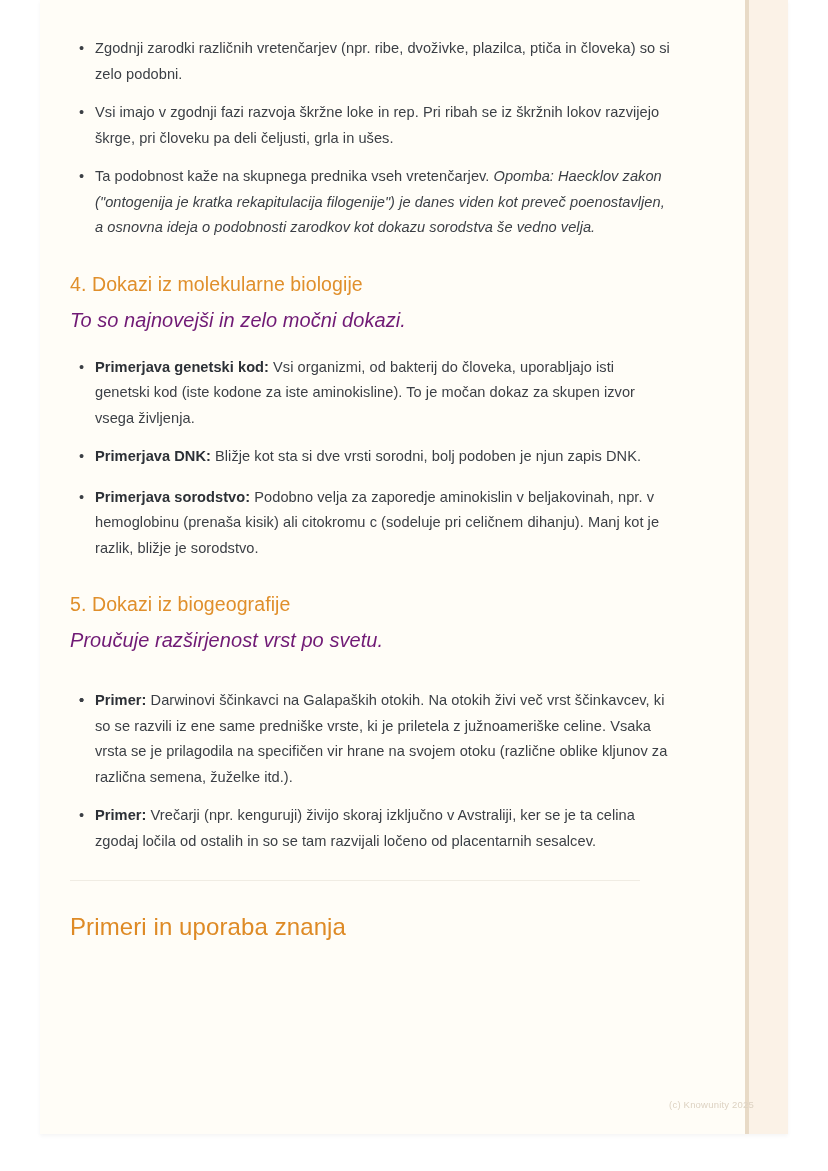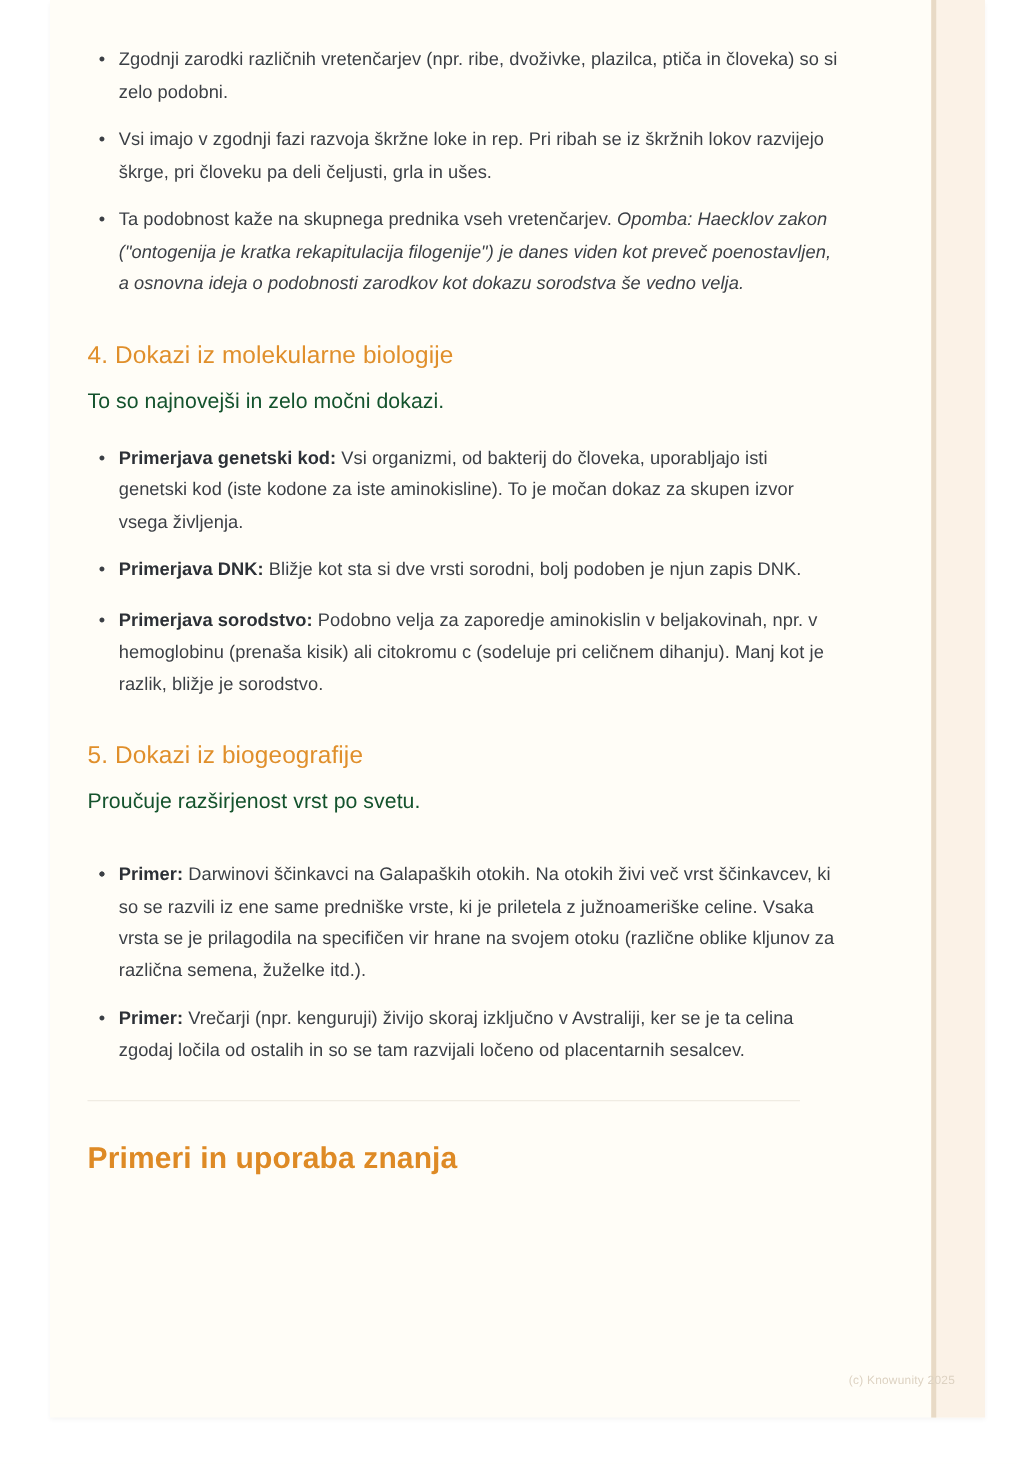--- a/index.html
+++ b/index.html
@@ -50,25 +50,26 @@
     left: 30px;
     top: 0px;
     width: 600px;
     height: 100%;
     padding-top: 36px;
     box-sizing: border-box;
   }
 
   
   .para {
-    font-size: 17px;
+    font-size: 20px;
     line-height: 25px;
-    color: #14532d;
+    color: #701a75;
     margin: 0 0 6px 0;
     letter-spacing: 0.05px;
+    font-style: italic;
   }
 
   ul.bullets {
     list-style: none;
     margin: 0;
     padding: 0;
   }
   ul.bullets > li {
     position: relative;
     padding-left: 25px;
@@ -119,41 +120,41 @@
   
   .h-section {
     font-size: 19.5px;
     font-weight: 400;
     color: #e08f2b;
     margin: 0 0 12px 0;
     letter-spacing: 0.1px;
   }
   .h-major {
     font-size: 24px;
-    font-weight: 700;
+    font-weight: 400;
     color: #de8a25;
     margin: 0;
     letter-spacing: 0.1px;
   }
   .sp-lg  { height: 32px; }
   .sp-md  { height: 26px; }
   .sp-sm  { height: 16px; }
 
   hr.divider {
     border: none;
     border-top: 1px solid #f0ece3;
     margin: 0;
     width: 570px;
     height: 0;
   }
 
   
   #footer-credit {
     position: absolute;
-    right: 24px;
+    right: 34px;
     bottom: 24px;
     font-size: 9.5px;
     color: #ddd2c2;
     letter-spacing: 0.2px;
     white-space: nowrap;
   }
 </style>
 </head>
 <body>
 

